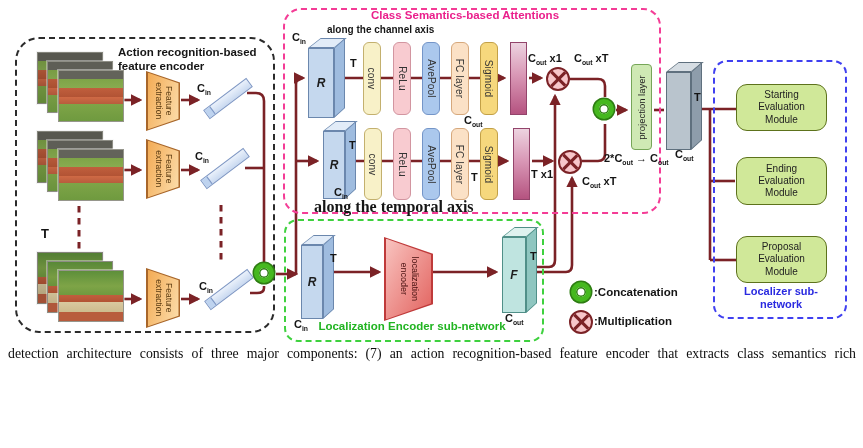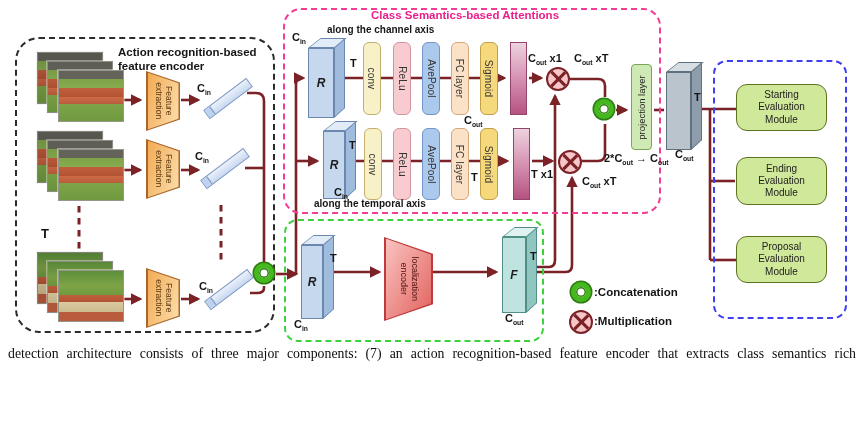--- a/index.html
+++ b/index.html
@@ -154,21 +154,21 @@
   <div class="cbar" style="left:201px;top:93px;"></div>
   <div class="cbar" style="left:198px;top:163px;"></div>
   <div class="cbar" style="left:202px;top:284px;"></div>
 
   <div class="concat" style="left:254px;top:263px;"></div>
 
   <div class="dash" style="left:283px;top:8px;width:374px;height:202px;border-color:#f43c96;border-radius:18px;z-index:2;"></div>
   <div class="lbl" style="left:320px;top:9px;width:290px;text-align:center;font-size:11.5px;color:#ea1f8b;">Class Semantics-based Attentions</div>
 
   <div class="lbl" style="left:327px;top:24px;font-size:10px;">along the channel axis</div>
-  <div class="lbl" style="left:314px;top:198px;font-size:10px;">along the temporal axis</div>
+  <div class="lbl" style="left:314px;top:198px;font-size:16px;font-family:Liberation Serif, serif;">along the temporal axis</div>
 
   <div class="mlab" style="left:292px;top:31px;">C<sub>in</sub></div>
   <div class="slab3d blue-slab" style="left:308px;top:38px;--w:26px;--h:70px;">
     <div class="stop"></div>
       <div class="sside"></div>
       <div class="sface">R</div>
   </div>
   <div class="mlab" style="left:350px;top:57px;">T</div>
   <div class="pbox c-conv" style="left:363px;top:42px;">
       <span>conv</span>
@@ -226,20 +226,21 @@
   <div class="mlab" style="left:604px;top:152px;">2*C<sub>out</sub> → C<sub>out</sub></div>
   <div class="slab3d gray-slab" style="left:666px;top:62px;--w:25px;--h:78px;">
     <div class="stop"></div>
       <div class="sside"></div>
       <div class="sface"></div>
   </div>
   <div class="mlab" style="left:694px;top:91px;">T</div>
   <div class="mlab" style="left:675px;top:148px;">C<sub>out</sub></div>
 
   <div class="dash" style="left:284px;top:219px;width:256px;height:119px;border-color:#3ed13e;border-radius:14px;z-index:2;"></div>
+  <div class="lbl" style="left:297px;top:320px;width:230px;text-align:center;font-size:11.5px;color:#21b421;">Localization Encoder sub-network</div>
   <div class="slab3d blue-slab" style="left:301px;top:235px;--w:22px;--h:74px;">
     <div class="stop"></div>
       <div class="sside"></div>
       <div class="sface">R</div>
   </div>
   <div class="mlab" style="left:330px;top:252px;">T</div>
   <div class="mlab" style="left:294px;top:318px;">C<sub>in</sub></div>
   <div class="ltrap">
       <div class="in">
         <span>localization encoder</span>
@@ -256,20 +257,21 @@
   <div class="dash" style="left:713px;top:60px;width:130px;height:255px;border-color:#4040f0;border-radius:14px;z-index:2;"></div>
   <div class="module" style="top:84px;height:47px;">
       <span style="display:block;width:70px;">Starting Evaluation Module</span>
     </div>
   <div class="module" style="top:236px;height:47px;">
       <span style="display:block;width:70px;">Proposal Evaluation Module</span>
     </div>
   <div class="module" style="top:157px;height:48px;">
       <span style="display:block;width:70px;">Ending Evaluation Module</span>
     </div>
+  <div class="lbl" style="left:737px;top:285px;width:88px;text-align:center;font-size:11px;color:#2a2ae0;line-height:1.2;">Localizer sub-network</div>
 
   <div class="concat" style="left:571px;top:282px;"></div>
   <div class="mlab" style="left:594px;top:286px;font-size:11.5px;">:Concatenation</div>
   <div class="mult" style="left:569px;top:310px;"></div>
   <div class="mlab" style="left:594px;top:315px;font-size:11.5px;">:Multiplication</div>
 </div>
 
 <div class="caption">
   <div class="cap-line just">detection architecture consists of three major components: (7) an action recognition-based feature encoder that extracts class semantics rich</div>
 </div>

